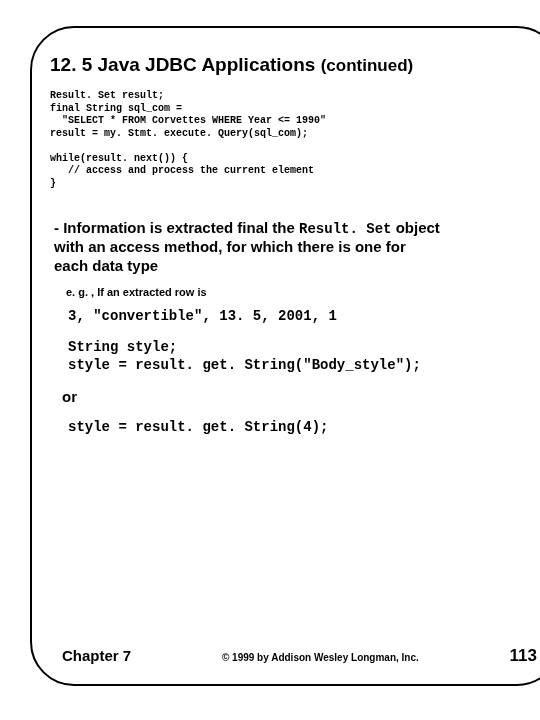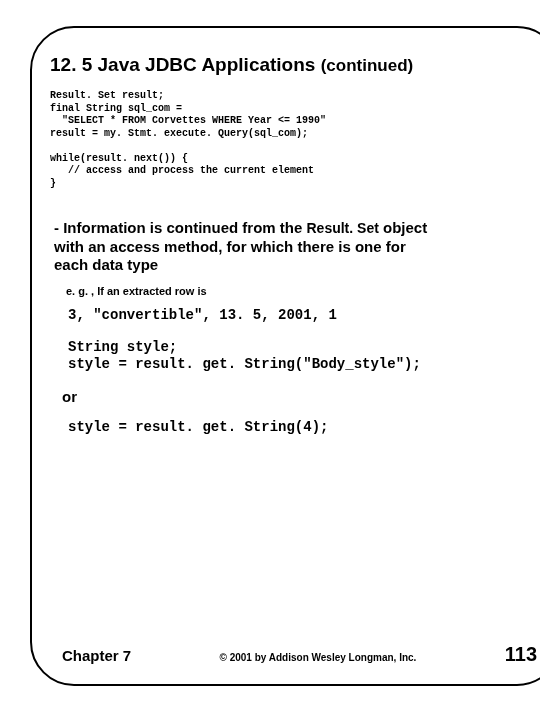--- a/index.html
+++ b/index.html
@@ -45,21 +45,21 @@
     white-space: pre;
     line-height: 1.25;
   }
   .bullet {
     font-size: 15px;
     font-weight: bold;
     line-height: 1.25;
     margin: 10px 0 10px 4px;
   }
   .bullet .rs {
-    font-family: Liberation Sans, sans-serif;
+    font-family: Liberation Mono, monospace;
     font-size: 14px;
     margin-top: 24px;
   }
   .subtext {
     font-size: 11px;
     font-weight: bold;
     margin: 10px 0 10px 16px;
   }
   .or {
     font-size: 15px;
@@ -81,21 +81,21 @@
     font-size: 15px;
     font-weight: bold;
   }
   .copyright {
     font-size: 10px;
     font-weight: bold;
     flex: 1;
     text-align: center;
   }
   .pagenum {
-    font-size: 20px;
+    font-size: 17px;
     font-weight: bold;
   }
 </style>
 </head>
 <body>
 
 <div class="page-frame">
 
   <div class="heading">
     <span>12. 5 Java JDBC Applications </span><span class="cont">(continued)</span>
@@ -104,37 +104,37 @@
   <div class="code">Result. Set result;
 final String sql_com =
   "SELECT * FROM Corvettes WHERE Year &lt;= 1990"
 result = my. Stmt. execute. Query(sql_com);
 
 while(result. next()) {
    // access and process the current element
 }</div>
 
   <div class="bullet" style="white-space:pre-line;">
-    <span> - Information is continued from the </span><span class="rs">Result. Set</span><span> object
+    <span> - Information is extracted final the </span><span class="rs">Result. Set</span><span> object
     with an access method, for which there is one for
     each data type</span>
   </div>
 
   <div class="subtext">e. g. , If an extracted row is</div>
 
   <div class="code2 indent1">3, "convertible", 13. 5, 2001, 1</div>
 
   <div style="height:14px"></div>
 
   <div class="code2 indent1">String style;
 style = result. get. String("Body_style");</div>
 
   <div class="or">or</div>
 
   <div class="code2 indent1">style = result. get. String(4);</div>
 
   <div class="footer">
     <span class="chapter">Chapter 7</span>
-    <span class="copyright">© 2001 by Addison Wesley Longman, Inc.</span>
+    <span class="copyright">© 1999 by Addison Wesley Longman, Inc.</span>
     <span class="pagenum">113</span>
   </div>
 
 </div>
 
 </body></html>

